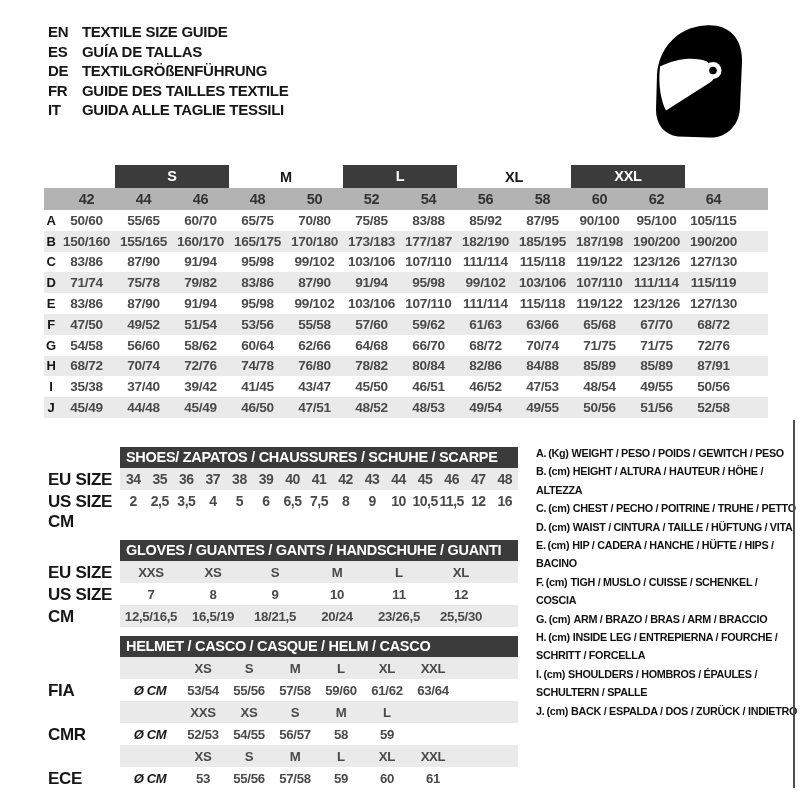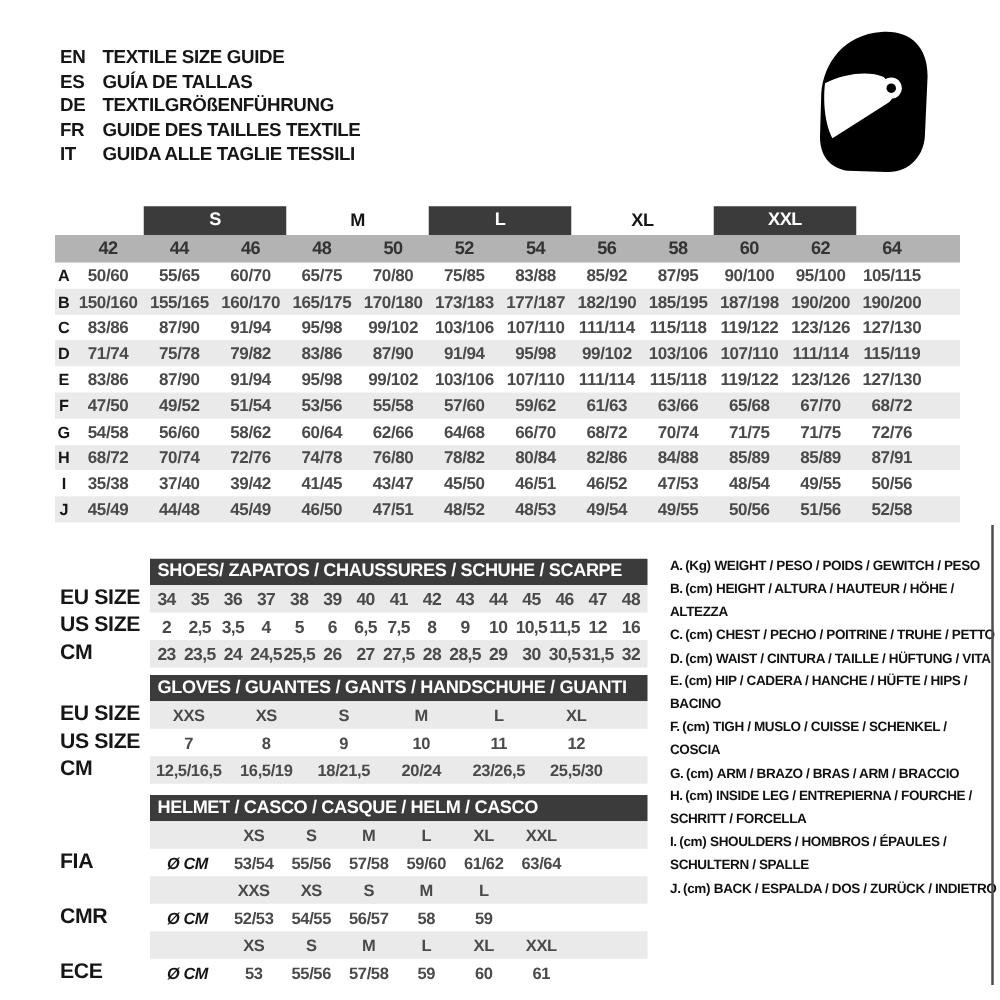--- a/index.html
+++ b/index.html
@@ -1,40 +1,40 @@
 <!DOCTYPE html>
 <html><head>
 <meta charset="utf-8">
 <style>
   html,body{margin:0;padding:0;background:#fff;}
   .canvas{
     position:relative;width:800px;height:800px;background:#ffffff;overflow:hidden;
     font-family:"Liberation Sans","DejaVu Sans",sans-serif;letter-spacing:-0.3px;color:#1a1a1a;
   }
   
-  .lang{position:absolute;left:48px;top:36px;}
+  .lang{position:absolute;left:48px;top:22px;}
   .lang-row{display:flex;height:19.5px;align-items:center;font-weight:bold;font-size:15px;color:#161616;}
   .lang-code{width:34px;}
   
   .helmet-ic{position:absolute;left:650px;top:24px;width:100px;height:116px;}
   
   .textile{position:absolute;left:44px;top:165px;width:724px;}
   .trow{display:grid;grid-template-columns:14px repeat(12,1fr);padding-right:26px;align-items:center;}
   .group-row{height:23px;}
   .gband{background:#3b3b3b;color:#ffffff;text-align:center;font-weight:bold;font-size:14.5px;line-height:23px;height:23px;}
   .gplain{color:#161616;text-align:center;font-weight:bold;font-size:14.5px;}
   .col-row{height:22px;background:#b3b3b3;}
   .colnum{text-align:center;font-weight:bold;font-size:14.5px;color:#333333;}
   .drow{height:20.8px;font-weight:bold;font-size:13.6px;color:#4a4a4a;}
   .drow.stripe{background:#eaeaea;}
   .letter{text-align:center;font-size:13px;color:#161616;}
   .val{text-align:center;white-space:nowrap;}
   
   .btable{position:absolute;left:44px;width:474px;}
-  .brow{display:flex;align-items:flex-start;}
+  .brow{display:flex;align-items:flex-end;}
   .blabel{width:76px;flex:0 0 76px;font-weight:bold;font-size:17px;color:#161616;padding-left:4px;box-sizing:border-box;}
   .band-title{flex:1;background:#3b3b3b;color:#ffffff;font-weight:bold;font-size:14.5px;height:21px;line-height:21px;padding-left:6px;white-space:nowrap;}
   .cells{flex:1;display:grid;height:22px;align-items:center;font-weight:bold;color:#4a4a4a;}
   .cells div{text-align:center;white-space:nowrap;}
   .cells.stripe{background:#eaeaea;}
   .scells{grid-template-columns:repeat(15,1fr);font-size:14px;letter-spacing:-0.5px;}
   .gcells{grid-template-columns:repeat(6,62px) 1fr;font-size:13.2px;}
   .hcells{grid-template-columns:60px repeat(6,46px) 1fr;font-size:13.2px;}
   .hunit{font-size:13px;color:#161616;font-style:italic;}
   
@@ -300,37 +300,20 @@
             <div>9</div>
             <div>10</div>
             <div>10,5</div>
             <div>11,5</div>
             <div>12</div>
             <div>16</div>
           </div>
         </div>
         <div class="brow">
           <div class="blabel">CM</div>
-          <div class="cells scells stripe">
-            <div>23</div>
-            <div>23,5</div>
-            <div>24</div>
-            <div>24,5</div>
-            <div>25,5</div>
-            <div>26</div>
-            <div>27</div>
-            <div>27,5</div>
-            <div>28</div>
-            <div>28,5</div>
-            <div>29</div>
-            <div>30</div>
-            <div>30,5</div>
-            <div>31,5</div>
-            <div>32</div>
-          </div>
         </div>
       </div>
   </div>
 
   <div class="btable" style="top:540px;">
     <div class="brow">
       <div class="blabel"></div>
       <div class="band-title">GLOVES / GUANTES / GANTS / HANDSCHUHE / GUANTI</div>
     </div>
     <div id="glovesRows">

